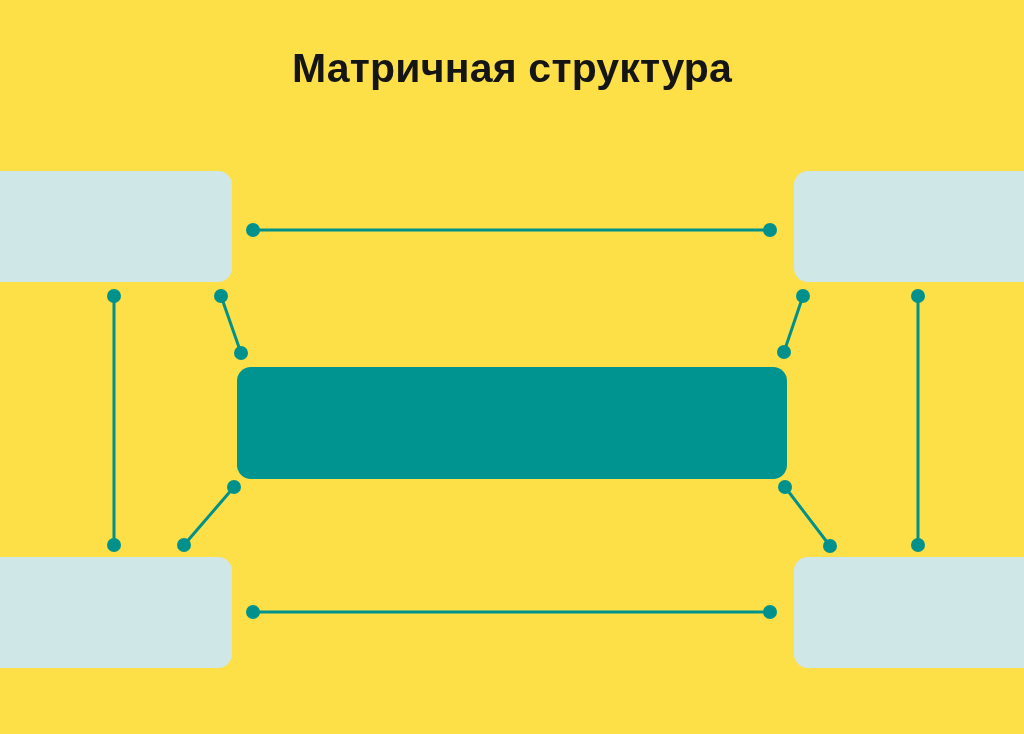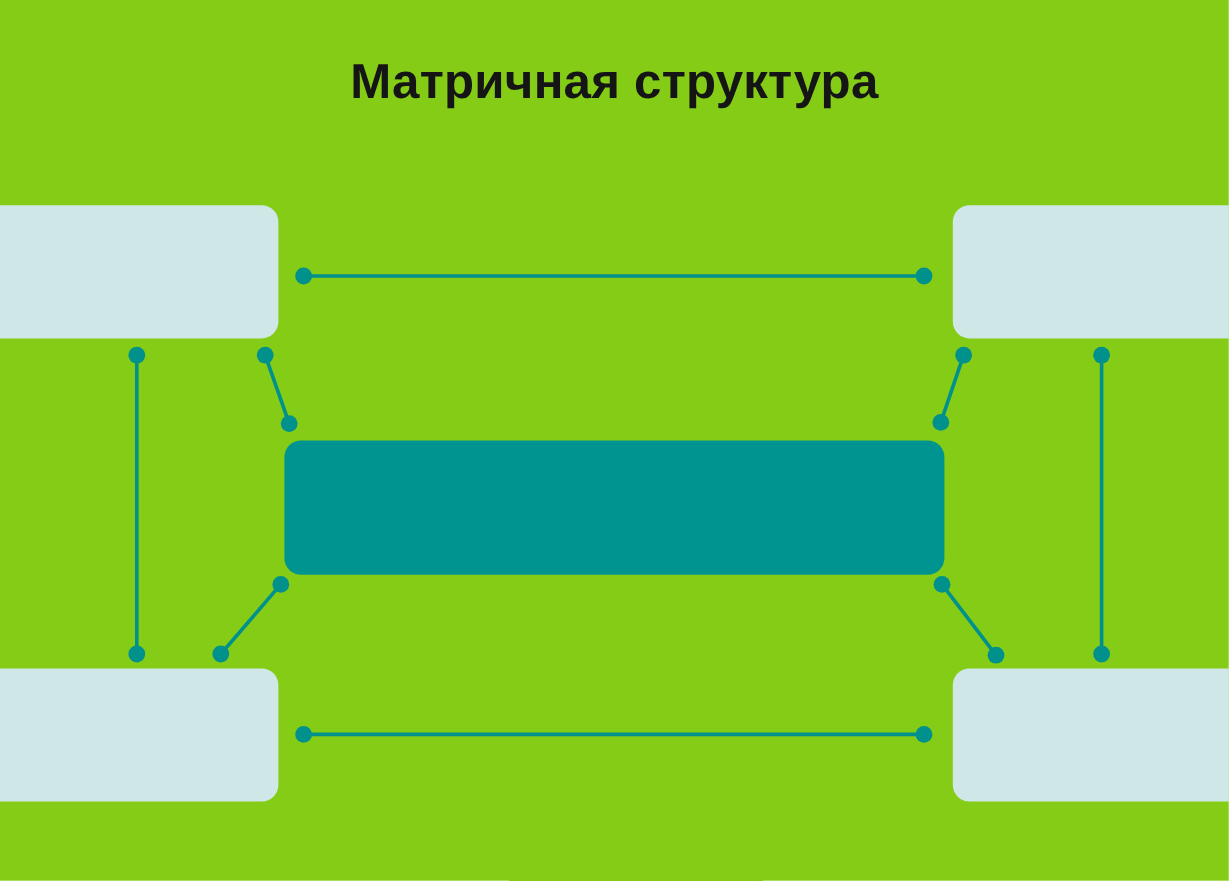--- a/index.html
+++ b/index.html
@@ -11,21 +11,21 @@
     width: 1024px;
     height: 734px;
     background: #ffffff;
     font-family: "Liberation Sans", sans-serif;
     overflow: hidden;
   }
   .canvas {
     position: relative;
     width: 1024px;
     height: 734px;
-    background: #84cc16;
+    background: #fde047;
   }
   .diagram-title {
     position: absolute;
     left: 0;
     top: 40px;
     width: 1024px;
     text-align: center;
     font-size: 41px;
     font-weight: bold;
     color: #151515;

